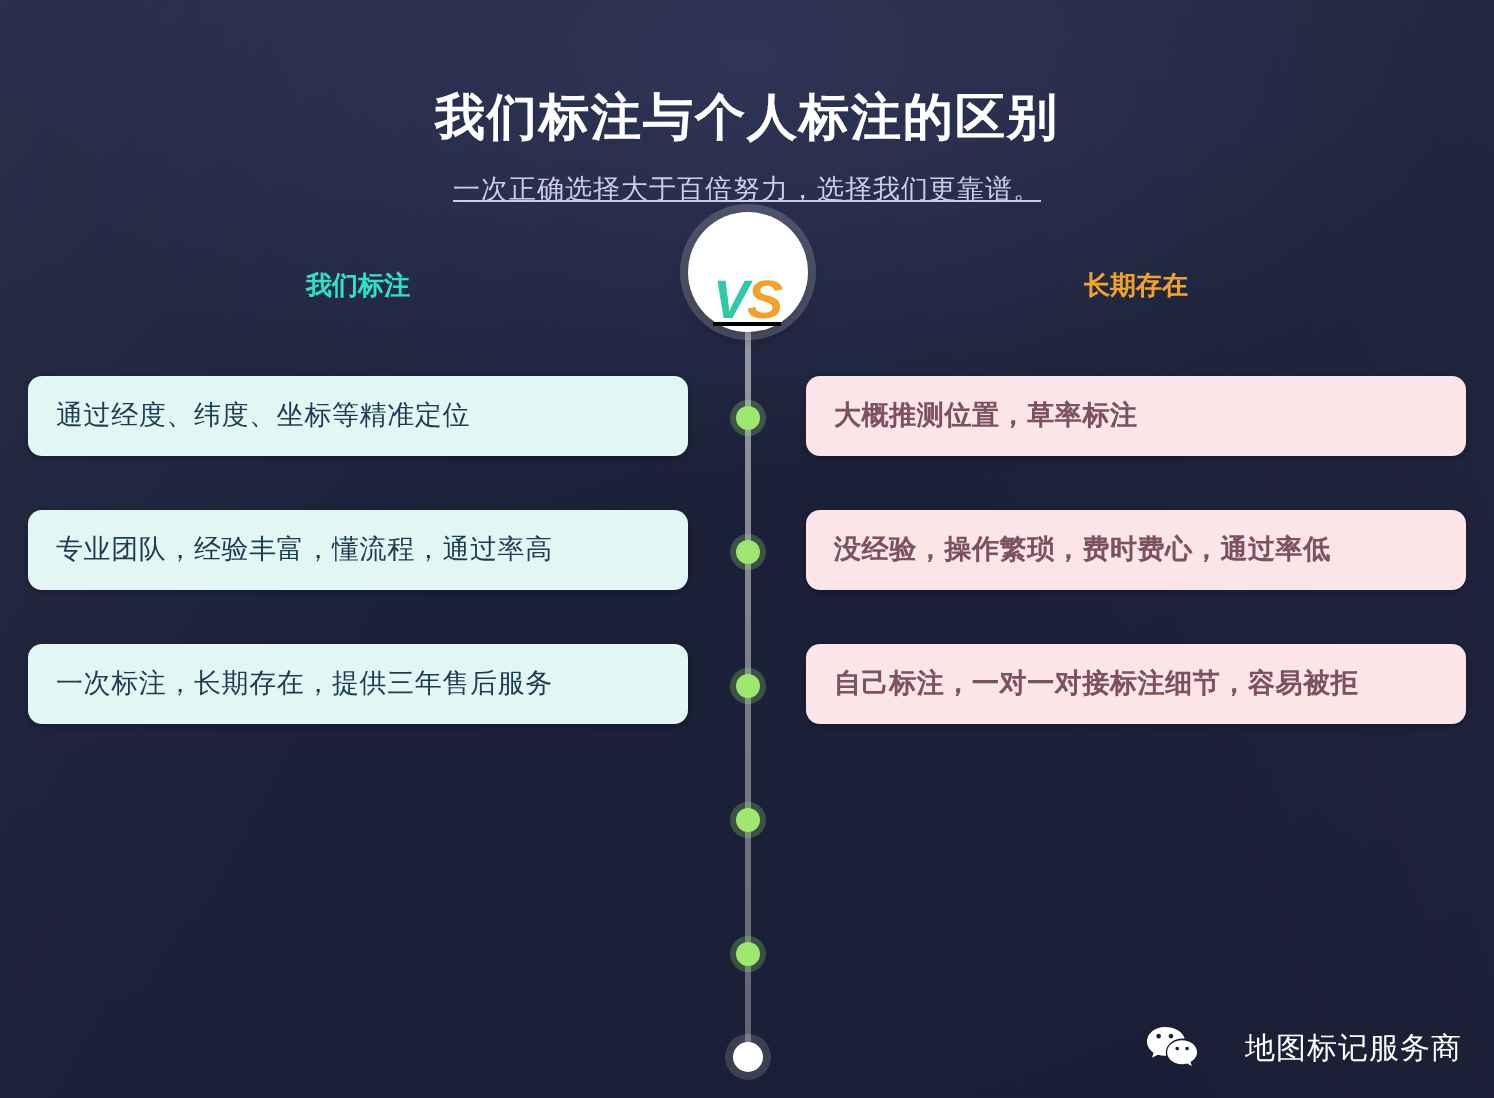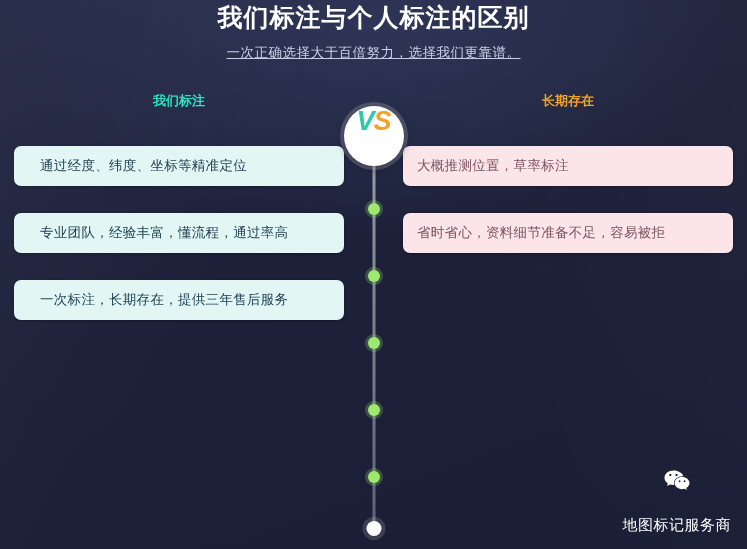--- a/index.html
+++ b/index.html
@@ -24,22 +24,24 @@
     content: "";
     position: absolute;
     left: 0; top: 0; right: 0; bottom: 0;
     background: linear-gradient(115deg, rgba(255,255,255,0.035) 0%, rgba(255,255,255,0) 35%),
                 linear-gradient(250deg, rgba(255,255,255,0.025) 0%, rgba(255,255,255,0) 40%);
     pointer-events: none;
   }
 
   .header {
     position: relative;
+    padding-top: 18px;
     text-align: center;
     z-index: 3;
+    margin-top: 24px;
   }
   .title {
     color: #ffffff;
     font-size: 25px;
     font-weight: bold;
     letter-spacing: 1px;
     line-height: 34px;
   }
   .subtitle {
     margin-top: 10px;
@@ -78,31 +80,32 @@
     border-radius: 7px;
     display: flex;
     align-items: center;
     font-size: 13.5px;
     margin-bottom: 27px;
     letter-spacing: 0.3px;
   }
   .col-left .item {
     background: #e2f7f3;
     color: #1b3c51;
-    padding-left: 26px;
+    padding-left: 14px;
     justify-content: flex-start;
     box-shadow: 0 1px 3px rgba(0,0,0,0.25);
     text-align: center;
   }
   .col-right .item {
     background: #fbe5e9;
     color: #7c5260;
     padding-left: 14px;
     justify-content: flex-start;
     box-shadow: 0 1px 3px rgba(0,0,0,0.25);
+    font-weight: bold;
   }
 
   
   .timeline {
     position: absolute;
     left: 50%;
     top: 106px;
     transform: translateX(-50%);
     width: 60px;
     height: 430px;
@@ -122,22 +125,23 @@
     position: absolute;
     left: 50%;
     top: 0;
     transform: translateX(-50%);
     width: 60px;
     height: 60px;
     border-radius: 50%;
     background: #ffffff;
     box-shadow: 0 0 0 4px rgba(255,255,255,0.18), 0 3px 8px rgba(0,0,0,0.35);
     display: flex;
-    align-items: flex-start;
+    align-items: flex-end;
     justify-content: center;
+    text-decoration: underline;
   }
   .vs-text {
     font-size: 27px;
     font-weight: bold;
     font-style: italic;
     letter-spacing: -1px;
   }
   .vs-v { color: #2fc9a8; }
   .vs-s { color: #f0a32a; }
 
@@ -164,21 +168,20 @@
   }
 
   .footer {
     position: absolute;
     right: 16px;
     bottom: 14px;
     display: flex;
     align-items: center;
     gap: 24px;
     z-index: 5;
-    flex-direction: column;
   }
   .wechat-icon {
     width: 26px;
     height: 22px;
     display: block;
   }
   .footer-text {
     color: #ffffff;
     font-size: 15px;
     letter-spacing: 0.5px;
@@ -202,21 +205,22 @@
         <div class="item">通过经度、纬度、坐标等精准定位</div>
         <div class="item">专业团队，经验丰富，懂流程，通过率高</div>
         <div class="item">一次标注，长期存在，提供三年售后服务</div>
       </div>
     </div>
 
     <div class="col col-right">
       <div class="col-head">长期存在</div>
       <div class="items">
         <div class="item">大概推测位置，草率标注</div>
-        <div class="item">省时省心，资料细节准备不足，容易被拒</div>
+        <div class="item">没经验，操作繁琐，费时费心，通过率低</div>
+        <div class="item">自己标注，一对一对接标注细节，容易被拒</div>
       </div>
     </div>
 
   </div>
 
   <div class="timeline">
     <div class="tl-line"></div>
     <div class="vs-badge">
       <span class="vs-text"><span class="vs-v">V</span><span class="vs-s">S</span></span>
     </div>

